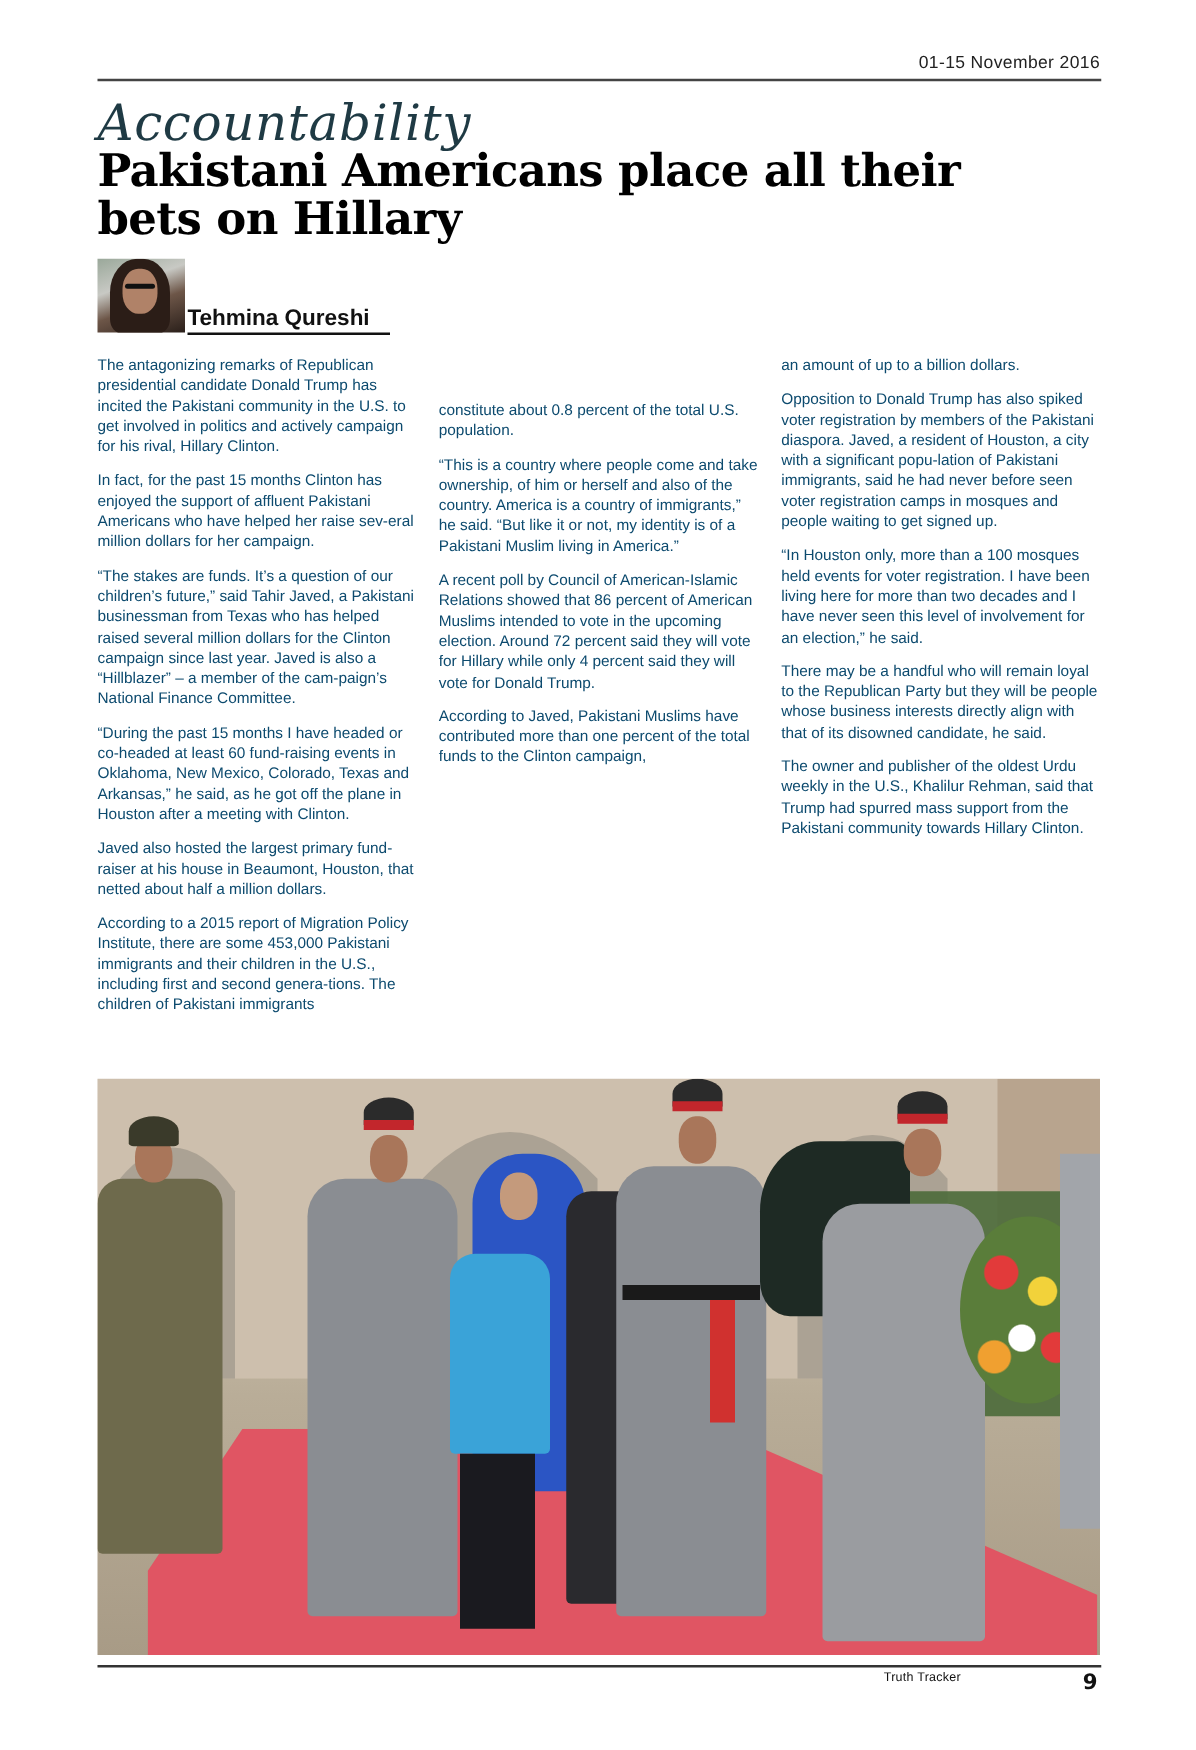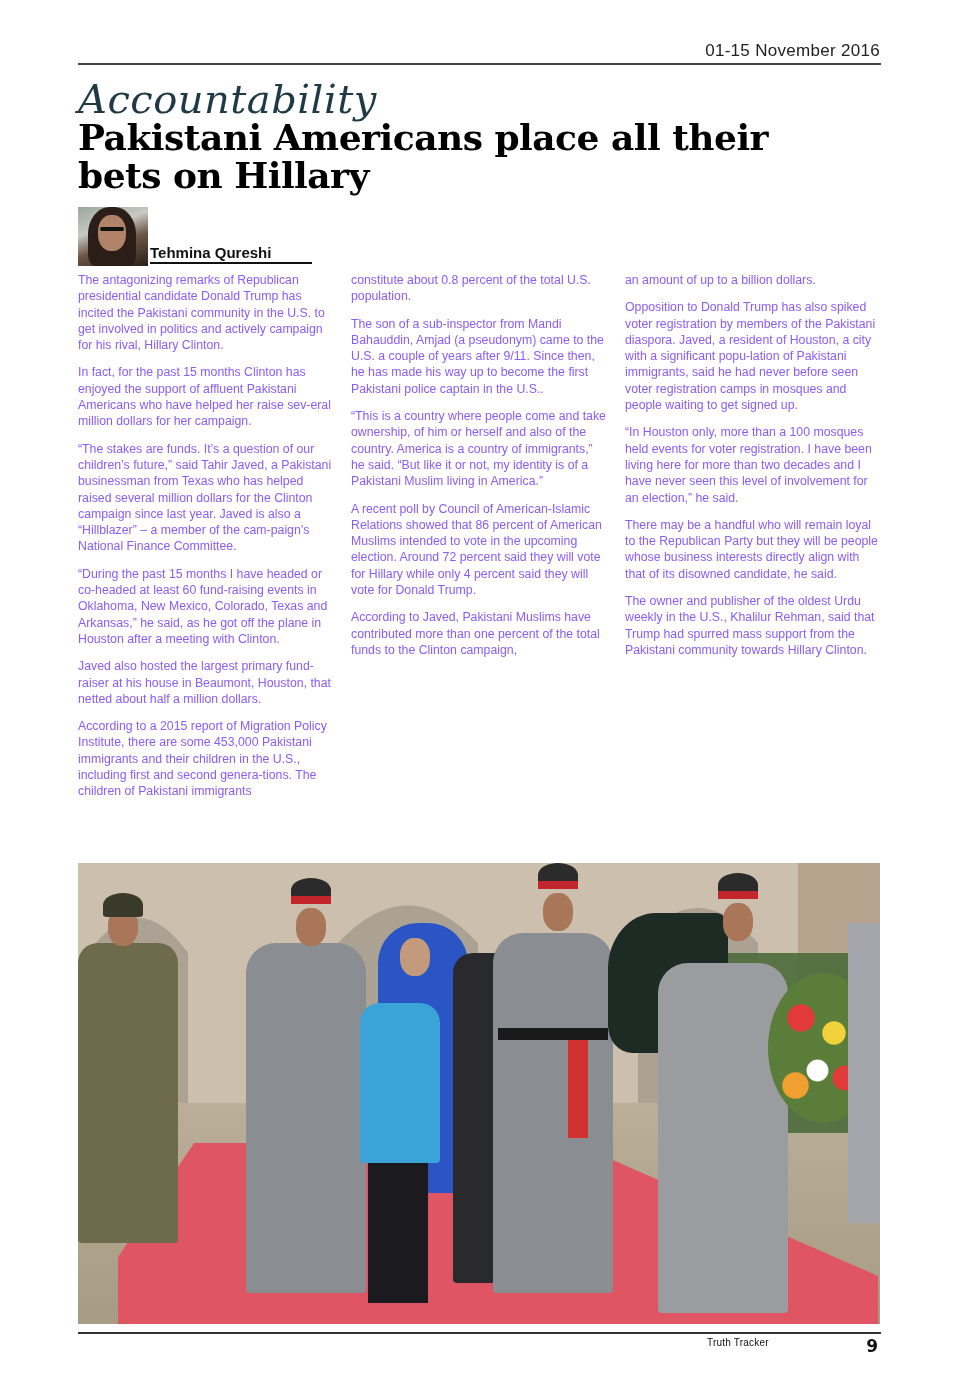--- a/index.html
+++ b/index.html
@@ -2,21 +2,21 @@
 <html><head>
   <meta charset="utf-8">
   <style>
     * { box-sizing: border-box; margin: 0; padding: 0; }
     html, body { width: 957px; height: 1400px; background: #ffffff; overflow: hidden; }
     body { position: relative; font-family: "Liberation Sans", "DejaVu Sans", sans-serif; color: #1a1a1a; }
 
     .issue-date {
       position: absolute; right: 77px; top: 41px;
       font-family: "Liberation Sans Narrow", "Liberation Sans", sans-serif;
-      font-size: 17px; letter-spacing: 0.3px; color: #222;
+      font-size: 14px; letter-spacing: 0.3px; color: #222;
     }
     .top-rule {
       position: absolute; left: 78px; top: 63px; width: 803px; height: 2px; background: #444;
     }
     .section-kicker {
       position: absolute; left: 78px; top: 76px;
       font-family: "DejaVu Serif", "Liberation Serif", serif;
       font-style: italic; font-size: 40px; color: #1f3a44;
       letter-spacing: 0.5px;
     }
@@ -37,35 +37,35 @@
     }
     .author-photo .hair {
       position: absolute; left: 10px; top: 0px; width: 48px; height: 60px; border-radius: 45% 45% 20% 20%;
       background: #2b1d17;
     }
     .author-photo .glasses {
       position: absolute; left: 22px; top: 20px; width: 24px; height: 4px; background: #111; border-radius: 2px;
     }
     .author-name {
       position: absolute; left: 150px; top: 244px; width: 162px;
-      font-size: 15px; font-weight: bold; color: #111;
+      font-size: 18px; font-weight: bold; color: #111;
       border-bottom: 2px solid #111; padding-bottom: 1px;
       font-family: "Liberation Sans", sans-serif;
     }
 
     .columns {
       position: absolute; top: 272px; left: 78px; width: 803px; height: 570px;
     }
     .col {
-      position: absolute; top: 0; width: 257px;
-      font-size: 12.3px; line-height: 16.3px; color: #8b5cf6;
+      position: absolute; top: 12px; width: 257px;
+      font-size: 12.3px; line-height: 16.3px; color: #0c4a6e;
     }
     .col p { margin-bottom: 11px; }
     .col1 { left: 0; }
-    .col2 { left: 273px; width: 258px; }
+    .col2 { left: 273px; width: 258px; margin-top: 36px; }
     .col3 { left: 547px; width: 257px; }
 
     .photo {
       position: absolute; left: 78px; top: 863px; width: 802px; height: 461px;
       overflow: hidden;
       background: linear-gradient(180deg, #cfc5b5 0%, #c8bba7 35%, #b9ad98 55%, #a89b86 100%);
     }
     .photo .arches { position: absolute; left: 0; top: 0; width: 100%; height: 240px; }
     .photo .carpet {
       position: absolute; left: 40px; top: 280px; width: 760px; height: 190px;
@@ -127,21 +127,20 @@
   <div class="col col1">
     <p>The antagonizing remarks of Republican presidential candidate Donald Trump has incited the Pakistani community in the U.S. to get involved in politics and actively campaign for his rival, Hillary Clinton.</p>
     <p> In fact, for the past 15 months Clinton has enjoyed the support of affluent Pakistani Americans who have helped her raise sev-eral million dollars for her campaign.</p>
     <p> “The stakes are funds. It’s a question of our children’s future,” said Tahir Javed, a Pakistani businessman from Texas who has helped raised several million dollars for the Clinton campaign since last year. Javed is also a “Hillblazer” – a member of the cam-paign’s National Finance Committee.</p>
     <p> “During the past 15 months I have headed or co-headed at least 60 fund-raising events in Oklahoma, New Mexico, Colorado, Texas and Arkansas,” he said, as he got off the plane in Houston after a meeting with Clinton.</p>
     <p> Javed also hosted the largest primary fund-raiser at his house in Beaumont, Houston, that netted about half a million dollars.</p>
     <p>According to a 2015 report of Migration Policy Institute, there are some 453,000 Pakistani immigrants and their children in the U.S., including first and second genera-tions. The children of Pakistani immigrants</p>
   </div>
   <div class="col col2">
     <p>constitute about 0.8 percent of the total U.S. population.</p>
-    <p>The son of a sub-inspector from Mandi Bahauddin, Amjad (a pseudonym)  came to the U.S. a couple of years after 9/11. Since then, he has made his way up to become the first Pakistani police captain in the U.S..</p>
     <p>“This is a country where people come and take ownership, of him or herself and also of the country. America is a country of immigrants,” he said. “But like it or not, my identity is of a Pakistani Muslim living in America.”</p>
     <p>A recent poll by Council of American-Islamic Relations showed that 86 percent of American Muslims intended to vote in the upcoming election. Around 72 percent said they will vote for Hillary while only 4 percent said they will vote for Donald Trump.</p>
     <p>According to Javed, Pakistani Muslims have contributed more than one percent of the total funds to the Clinton campaign,</p>
   </div>
   <div class="col col3">
     <p>an amount of up to a billion dollars.</p>
     <p>Opposition to Donald Trump has also spiked voter registration by members of the Pakistani diaspora. Javed, a resident of Houston, a city with a significant popu-lation of Pakistani immigrants, said he had never before seen voter registration camps in mosques and people waiting to get signed up.</p>
     <p>“In Houston only, more than a 100 mosques held events for voter registration. I have been living here for more than two decades and I have never seen this level of involvement for an election,” he said.</p>
     <p>There may be a handful who will remain loyal to the Republican Party but they will be people whose business interests directly align with that of its disowned candidate, he said.</p>
     <p>The owner and publisher of the oldest Urdu weekly in the U.S., Khalilur Rehman, said that Trump had spurred mass support from the Pakistani community towards Hillary Clinton.</p>

